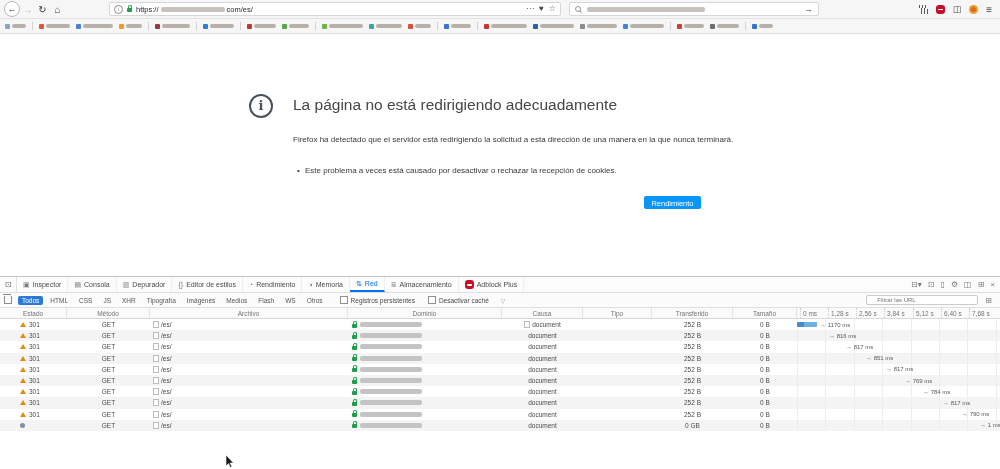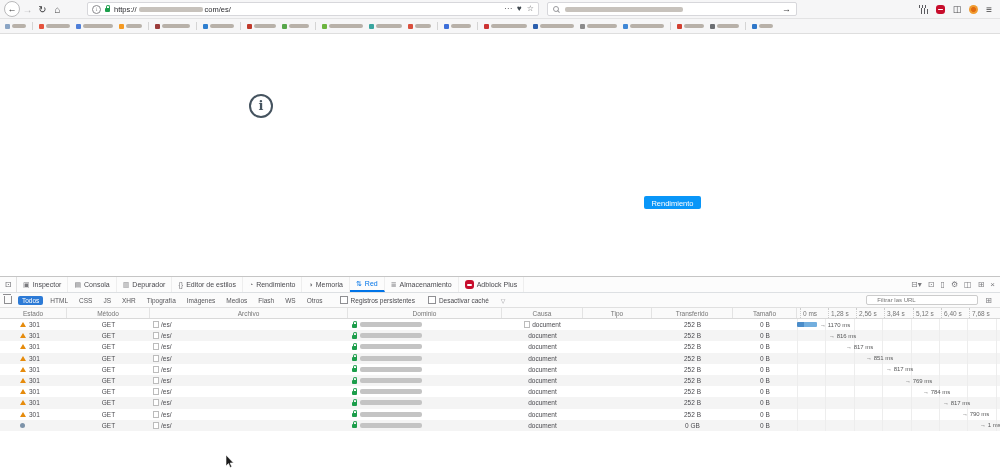--- a/index.html
+++ b/index.html
@@ -7,21 +7,21 @@
        font-family:"Liberation Sans","DejaVu Sans",sans-serif;position:relative;}
   .win{position:absolute;inset:0;}
 
   
   .navbar{height:19px;background:#f6f6f7;border-bottom:1px solid #e3e3e4;
           display:flex;align-items:center;padding:0 4px;box-sizing:border-box;}
   .navbtn{width:15px;height:15px;display:flex;align-items:center;justify-content:center;
           font-size:10px;color:#3b3b3d;flex:none;}
   .navbtn.circle{border:1px solid #b9b9bb;border-radius:50%;background:#fff;width:14px;height:14px;font-size:9px;}
   .navbtn.dis{color:#b5b5b7;}
-  .urlbar{margin-left:22px;width:452px;height:14px;background:#fff;border:1px solid #d7d7db;
+  .urlbar{margin-left:44px;width:452px;height:14px;background:#fff;border:1px solid #d7d7db;
           border-radius:2px;display:flex;align-items:center;padding:0 4px;box-sizing:border-box;flex:none;}
   .info-ic{width:7px;height:7px;border:1px solid #8a8a8e;border-radius:50%;color:#8a8a8e;
            font-size:5px;line-height:7px;text-align:center;flex:none;font-family:"DejaVu Serif",serif;}
   .lock{width:5px;height:4px;background:#1c9e4b;position:relative;border-radius:1px;margin-top:2px;flex:none;}
   .lock:before{content:"";position:absolute;top:-3px;left:0.5px;width:2.5px;height:3px;
                border:1px solid #1c9e4b;border-bottom:none;border-radius:2px 2px 0 0;}
   .urltext{font-size:7.5px;color:#2a2a2e;margin-left:4px;display:flex;align-items:center;gap:2px;}
   .blob{height:5px;border-radius:2px;background:#c7c2bc;filter:blur(.4px);display:inline-block;}
   .pageactions{margin-left:auto;display:flex;align-items:center;gap:5px;color:#5a5a5e;}
   .pa{font-size:8px;line-height:10px;}
@@ -241,20 +241,23 @@
       </span>
       <span class="bmsep"></span>
       <span class="bm">
         <span class="fav" style="background: rgb(46, 119, 201);"></span>
         <span class="blob" style="width: 14px;"></span>
       </span>
     </div>
 
   <div class="page">
     <div class="err-icon">i</div>
+    <div class="err-title">La página no está redirigiendo adecuadamente</div>
+    <div class="err-desc">Firefox ha detectado que el servidor está redirigiendo la solicitud a esta dirección de una manera en la que nunca terminará.</div>
+    <div class="err-bullet">Este problema a veces está causado por desactivar o rechazar la recepción de cookies.</div>
     <button class="retry-btn">Rendimiento</button>
   </div>
 
   <div class="devtools">
     <div class="dt-tabs" id="dtTabs">
       <span class="dt-pick">⊡</span>
     <span class="dt-tab">
           <span class="tg">▣</span>
           <span>Inspector</span>
         </span>

